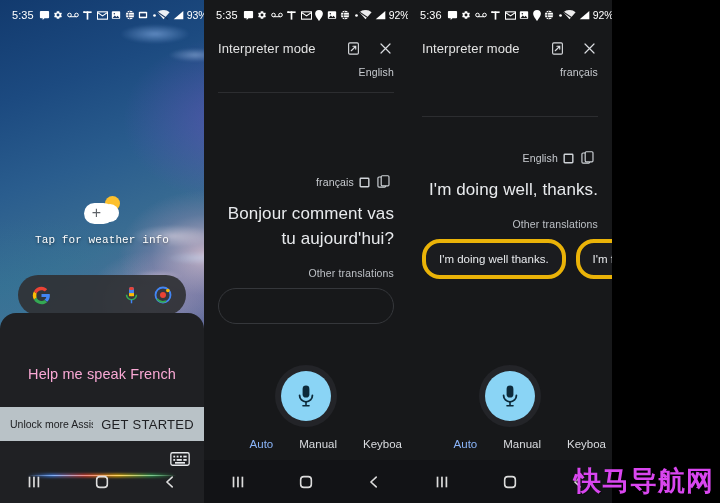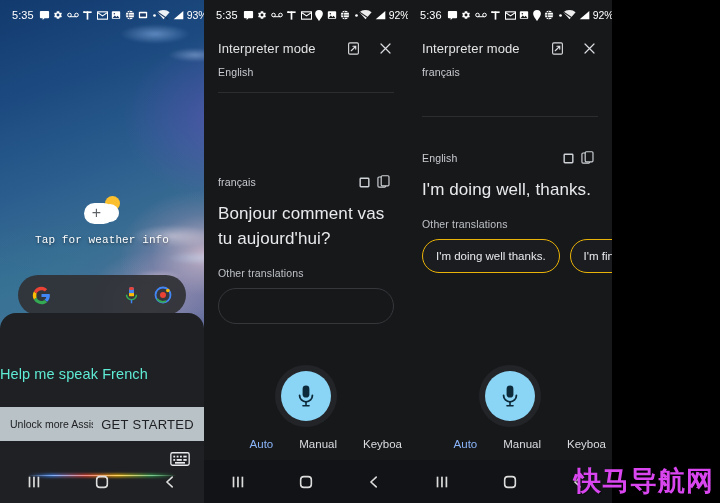--- a/index.html
+++ b/index.html
@@ -84,22 +84,22 @@
   .g-logo { width: 19px; height: 19px; }
   .mic-ic { width: 17px; height: 19px; margin-right: 14px; }
   .lens-ic { width: 18px; height: 18px; }
 
   .assistant-sheet {
     position: absolute; left: 0; right: 0; top: 313px; bottom: 0;
     background: #1f2023; border-radius: 16px 16px 0 0; z-index: 10;
     overflow: hidden;
   }
   .assist-query {
-    position: absolute; left: 0; right: 0; top: 53px; text-align: left;
-    font-size: 14.5px; color: #5eead4; letter-spacing: .1px;
+    position: absolute; left: 0; right: 0; top: 53px; text-align: center;
+    font-size: 14.5px; color: #f9a8d4; letter-spacing: .1px;
   }
   .promo-bar {
     position: absolute; left: 0; right: 0; top: 94px; height: 34px;
     background: #b9c2c7; display: flex; align-items: center;
     padding: 0 10px; gap: 8px;
   }
   .promo-text {
     flex: 1; font-size: 10.5px; color: #202124;
     white-space: nowrap; overflow: hidden; text-overflow: clip;
   }
@@ -129,34 +129,34 @@
   
   .interp { position: absolute; inset: 0; background: #17181a; }
   .ih {
     position: absolute; top: 30px; left: 0; right: 0; height: 36px;
     display: flex; align-items: center; padding: 0 12px 0 14px;
   }
   .ih-title { flex: 1; font-size: 13px; color: #e3e3e3; letter-spacing: .1px; }
   .ih-btn { width: 22px; height: 22px; display:flex; align-items:center; justify-content:center; }
   .ih-btn.close { margin-left: 10px; }
 
-  .seg { position: relative; padding: 0 14px; }
+  .seg { position: relative; padding: 0 14px; text-align: right; }
   .seg-lang { font-size: 10.5px; color: #c9ccd1; letter-spacing: .15px; }
   .seg-head { display: flex; align-items: center; }
   .seg-head .seg-lang { flex: 1; }
   .seg-ico { width: 20px; height: 20px; display:flex; align-items:center; justify-content:center; }
   .seg-text {
     margin-top: 9px; font-size: 17px; line-height: 25px;
     color: #e8eaed; letter-spacing: .1px; font-weight: 400;
   }
   .divider { height: 1px; background: #2c2d30; margin-top: 14px; }
   .other-label { margin-top: 16px; font-size: 10.5px; color: #bdc1c6; letter-spacing:.15px; }
   .chip-row { margin-top: 9px; display: flex; gap: 10px; }
   .chip {
-    border: 1px solid #eab308; border-radius: 18px;
+    border: 4px solid #eab308; border-radius: 18px;
     padding: 10px 13px; font-size: 11.5px; color: #e8eaed;
     white-space: nowrap; background: #1b1c1f;
   }
   .chip-empty {
     margin-top: 9px; height: 36px; border: 1px solid #35373b;
     border-radius: 18px;
   }
 
   .mic-fab-wrap {
     position: absolute; left: 0; right: 0; bottom: 76px;

